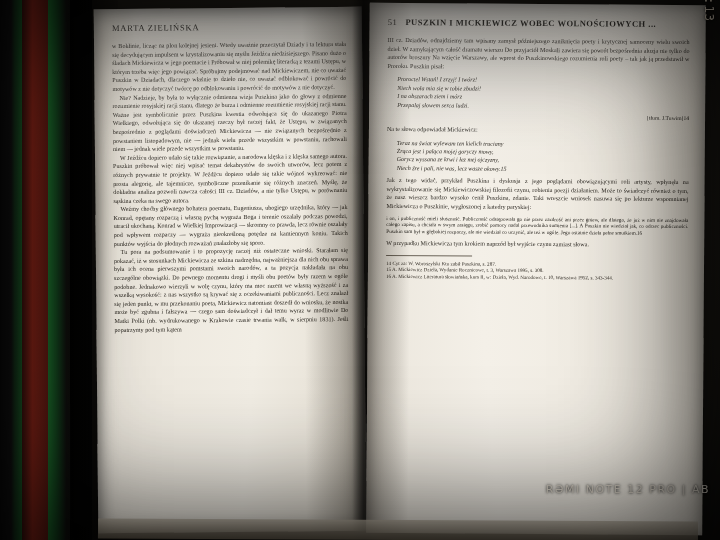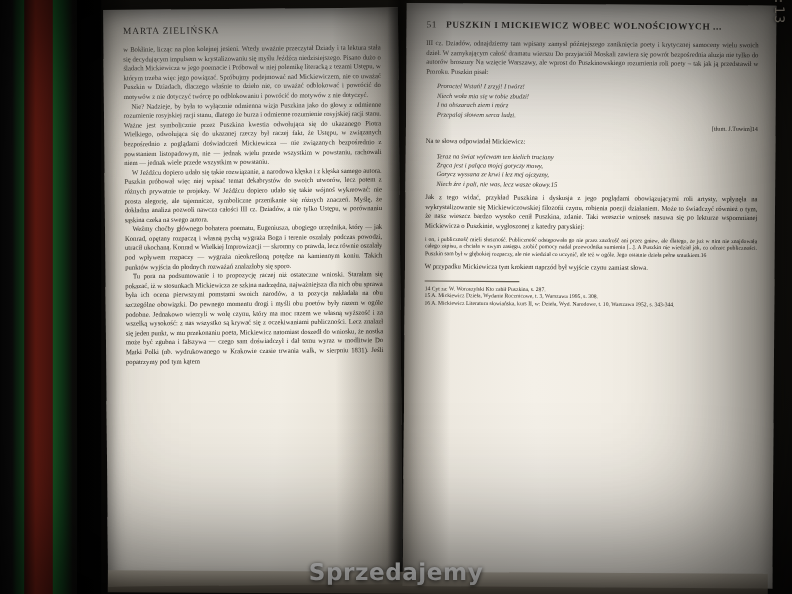--- a/index.html
+++ b/index.html
@@ -152,15 +152,15 @@
         <p>16  A. Mickiewicz Literatura słowiańska, kurs II, w: Dzieła, Wyd. Narodowe, t. 10, Warszawa 1952, s. 343-344.</p>
       </div>
     </div>
     <div class="curve-r"></div>
     <div class="sheen"></div>
   </div>
 
   <div class="edge-stack"></div>
 
   <div class="ts">13.12.2025  12:13</div>
-  <div class="watermark">Sprzedajemy</div>
+  <div class="cam">RƏMI NOTE 12 PRO | AB</div>
   <div class="vig"></div>
 </div>
 
 </body></html>

